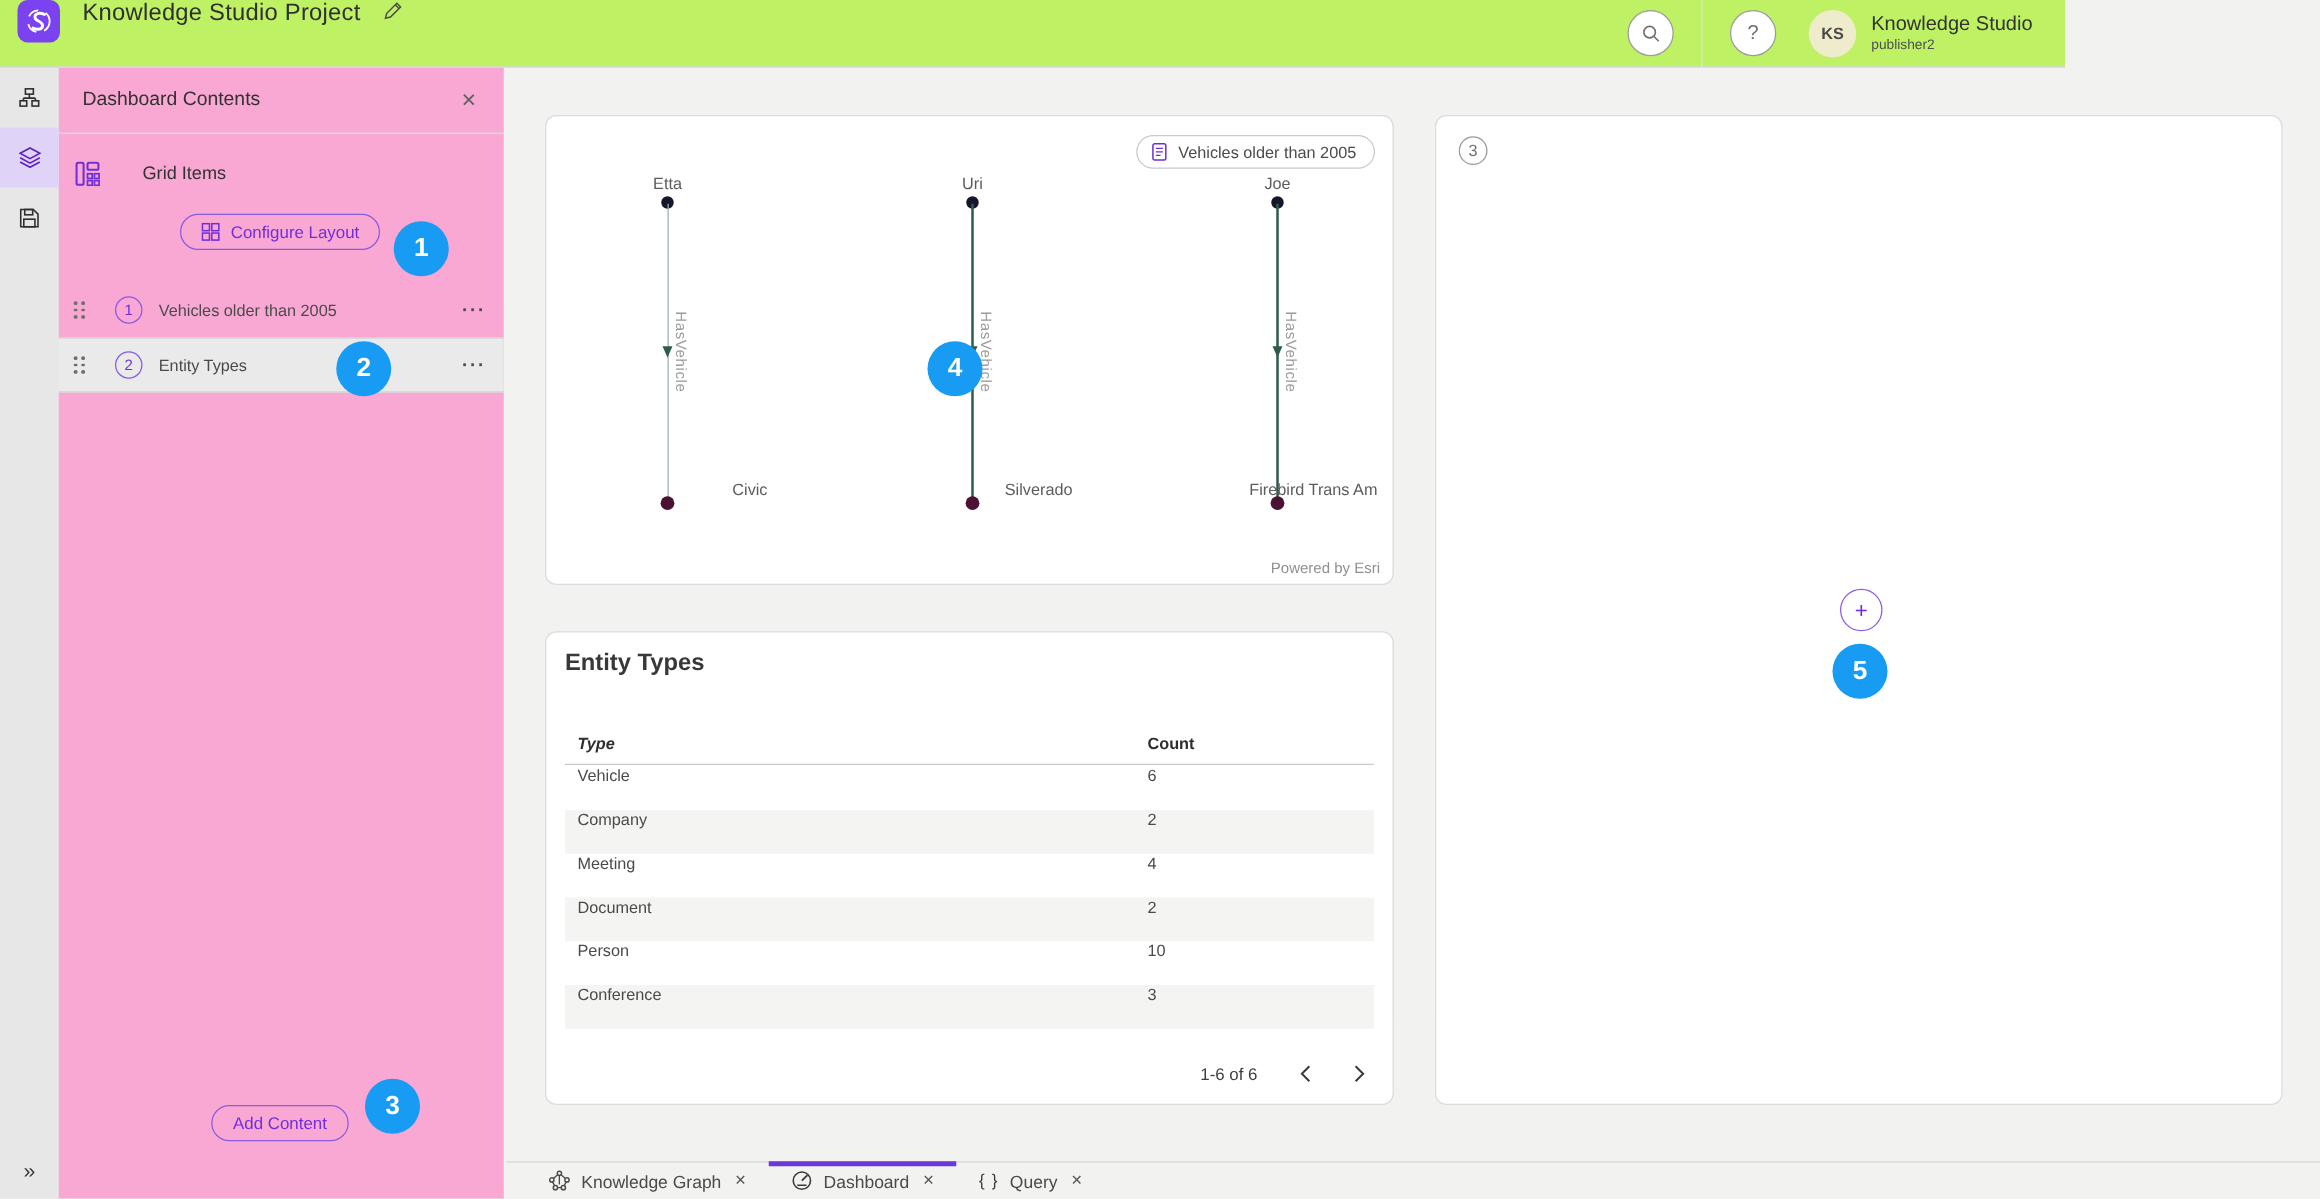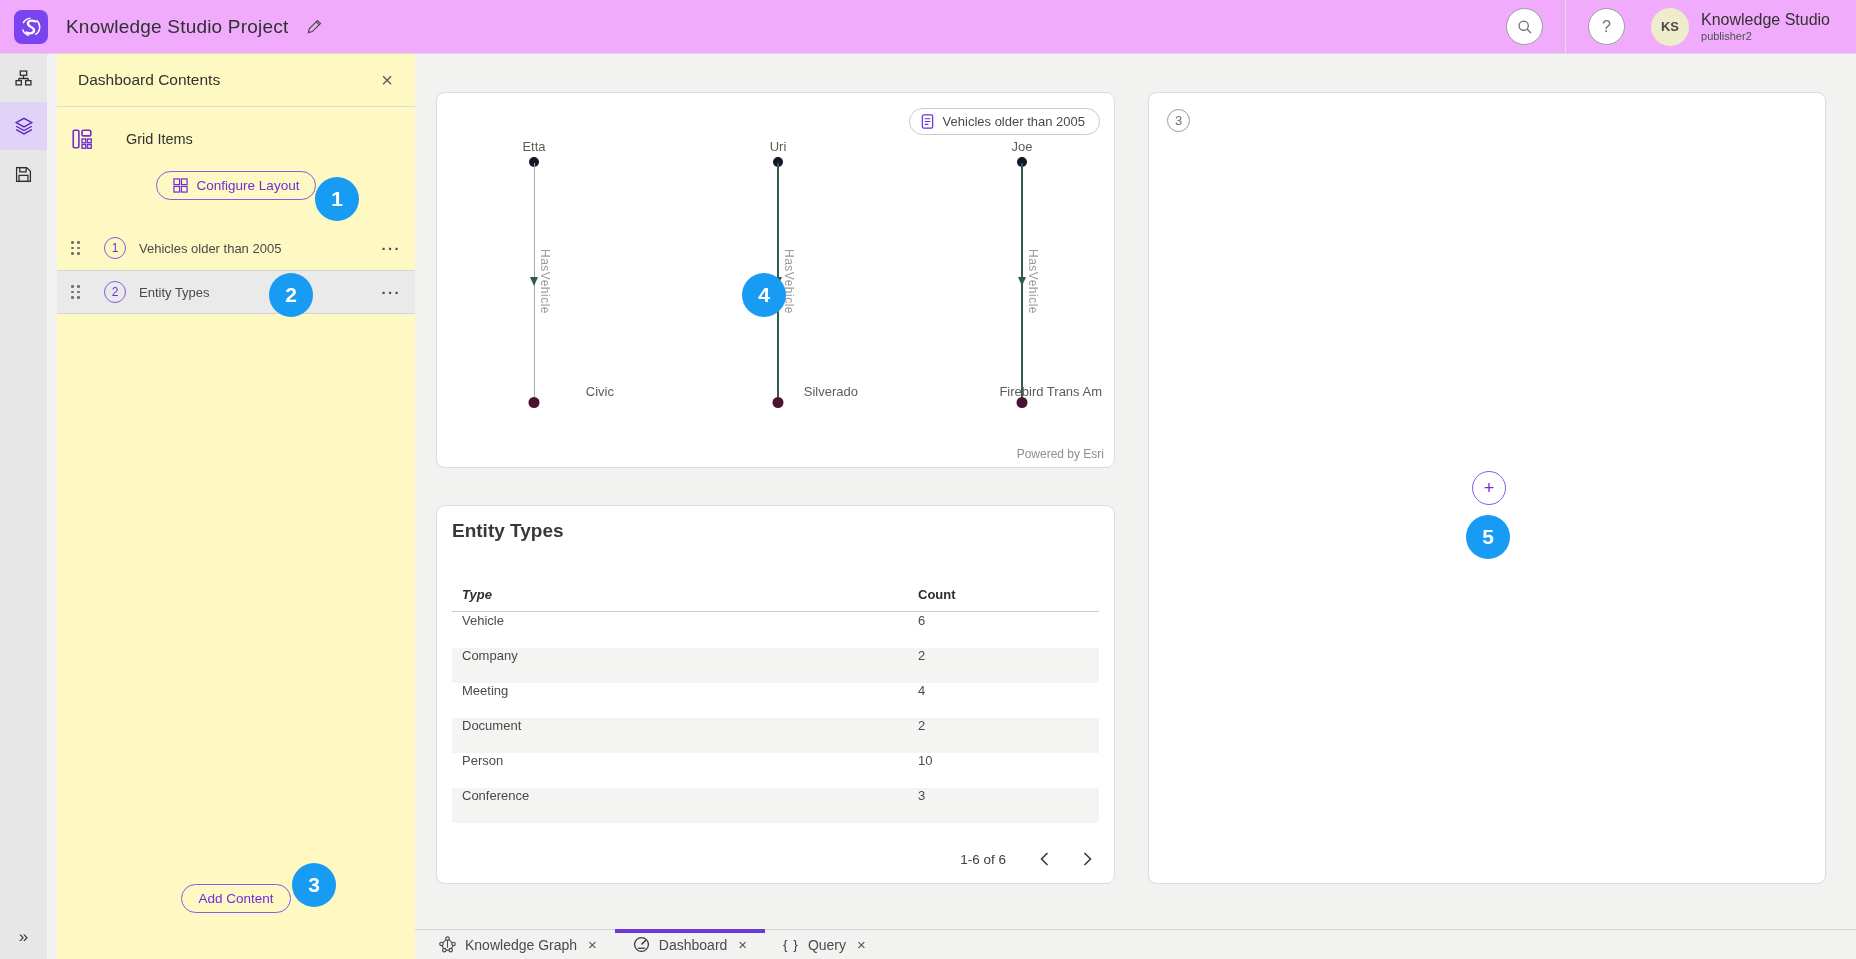--- a/index.html
+++ b/index.html
@@ -1,21 +1,21 @@
 <!DOCTYPE html>
 <html><head>
 <meta charset="utf-8">
 <style>
   * { margin:0; padding:0; box-sizing:border-box; }
   html,body { width:1856px; height:959px; overflow:hidden; }
   body { font-family:"Liberation Sans", sans-serif; color:#4a4a4a; background:#f2f2f1; position:relative; }
 
   
-  .app-header { position:absolute; left:0; top:0; width:1856px; height:54px; background:#f0abfc;
-    border-bottom:1px solid #d8d8d8; display:flex; align-items:center; z-index:20; }
+  .app-header { position:absolute; left:0; top:0; width:1652px; height:54px; background:#bef264;
+    border-bottom:1px solid #d8d8d8; display:flex; align-items:flex-start; z-index:20; }
   .logo { width:34px; height:34px; margin-left:14px; border-radius:8px; background:#7b42f0;
     display:flex; align-items:center; justify-content:center; }
   .app-title { font-size:19px; font-weight:400; color:#303030; margin-left:18px; letter-spacing:.2px; }
   .edit-btn { background:none; border:none; margin-left:18px; cursor:pointer; display:flex; }
   .header-right { margin-left:auto; display:flex; align-items:center; height:100%; }
   .circle-btn { width:37px; height:37px; border-radius:50%; border:1px solid #9b9b9b; background:#fff;
     display:flex; align-items:center; justify-content:center; color:#6e6e6e; font-size:16px; cursor:pointer; }
   .hdr-div { width:1px; height:54px; background:#e0e0e0; margin:0 22px; }
   .avatar { width:38px; height:38px; border-radius:50%; background:#eeeccb; color:#4a4a4a;
     font-size:13px; font-weight:bold; display:flex; align-items:center; justify-content:center; margin-left:26px; }
@@ -26,21 +26,21 @@
   
   .rail { position:absolute; left:0; top:54px; bottom:0; width:47px; background:#e7e7e7;
     display:flex; flex-direction:column; align-items:stretch; z-index:10; }
   .rail-btn { width:47px; height:48px; border:none; background:transparent; display:flex;
     align-items:center; justify-content:center; cursor:pointer; color:#2f2f2f; }
   .rail-btn.active { background:#e0d3f8; color:#6023c0; }
   .rail-spacer { flex:1; }
   .rail-expand { font-size:17px; color:#3a3a3a; height:44px; }
 
   
-  .panel { position:absolute; left:57px; top:54px; bottom:0; width:358px; background:#fef9c3; z-index:9; }
+  .panel { position:absolute; left:45px; top:54px; bottom:0; width:358px; background:#f9a8d4; z-index:9; }
   .panel-head { height:53px; display:flex; align-items:center; border-bottom:1px solid #dcdcdc; }
   .panel-title { font-size:15.5px; color:#323232; margin-left:21px; }
   .panel-close { margin-left:auto; margin-right:12px; background:none; border:none; font-size:20px;
     color:#5f5f5f; cursor:pointer; width:32px; height:32px; }
   .section-row { display:flex; align-items:center; margin:22px 0 4px 15px;gap:20px; }
   .section-label { font-size:14.5px; color:#323232; margin-left:14px; }
   .cfg-row { display:flex; justify-content:center; margin:22px 0 26px 0; position:relative; }
   .pill-btn { display:flex; align-items:center; gap:9px; border:1px solid #8a5ae0; background:transparent;
     color:#6f2ed9; border-radius:16px; padding:6px 16px; font-size:13.5px; font-family:inherit; cursor:pointer; }
   .list-item { height:44px; display:flex; align-items:center; position:relative; }

